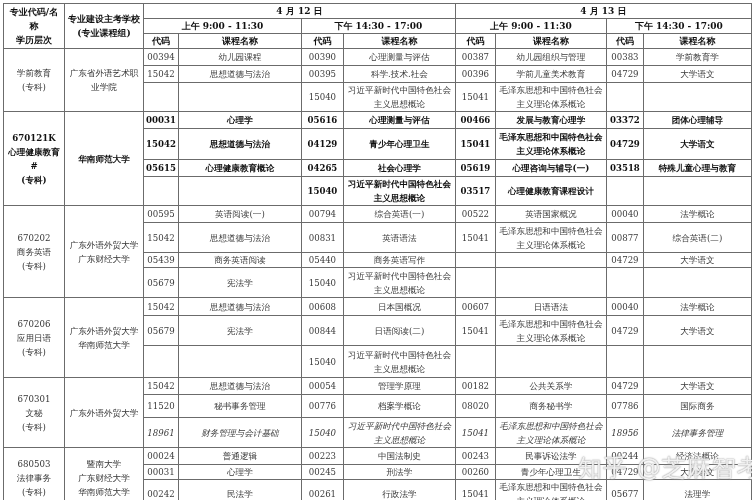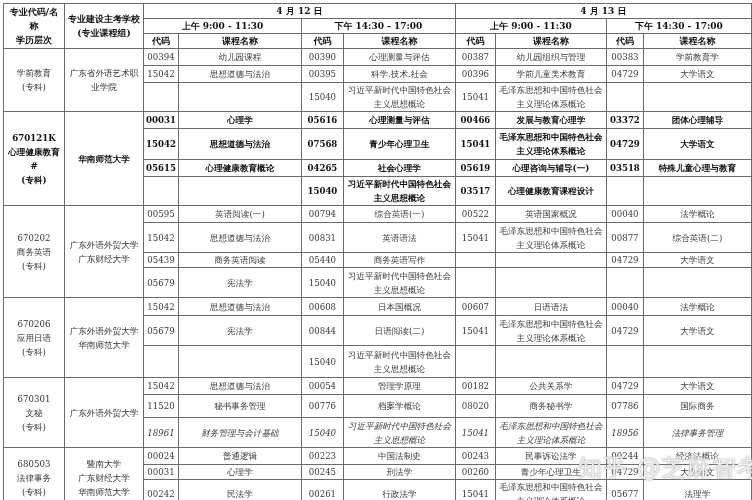--- a/index.html
+++ b/index.html
@@ -142,21 +142,21 @@
           <td>05616</td>
           <td>心理测量与评估</td>
           <td>00466</td>
           <td>发展与教育心理学</td>
           <td>03372</td>
           <td>团体心理辅导</td>
         </tr>
         <tr class="bold" style="height: 31px;">
           <td>15042</td>
           <td>思想道德与法治</td>
-          <td>07568</td>
+          <td>04129</td>
           <td>青少年心理卫生</td>
           <td>15041</td>
           <td class="twoline">
             <span>毛泽东思想和中国特色社会</span>
             <span>主义理论体系概论</span>
           </td>
           <td>04729</td>
           <td>大学语文</td>
         </tr>
         <tr class="bold" style="height: 17px;">

